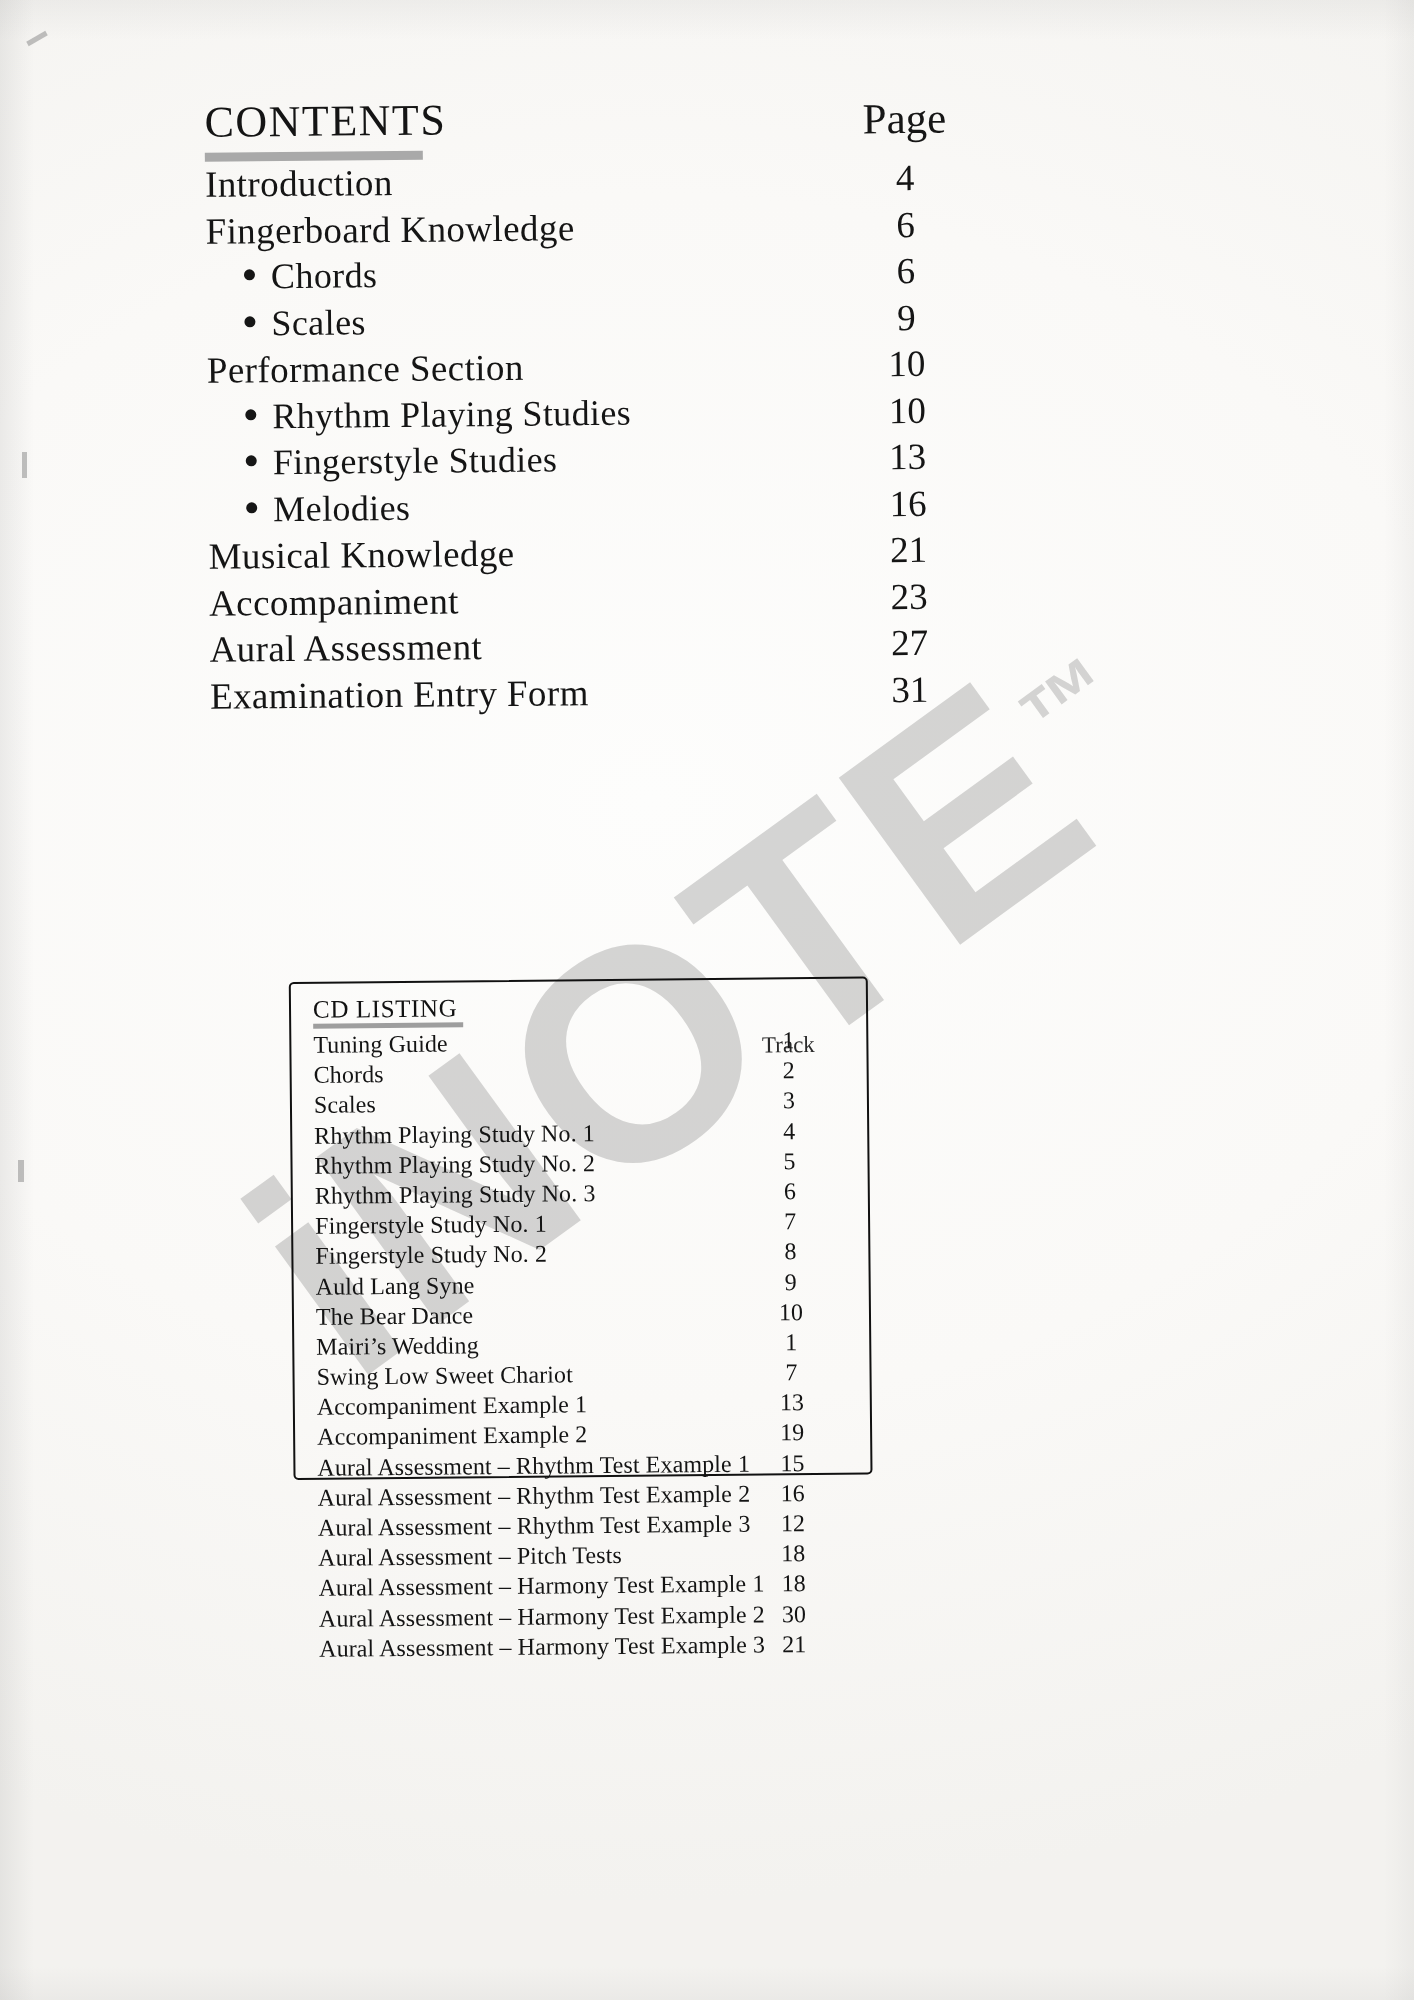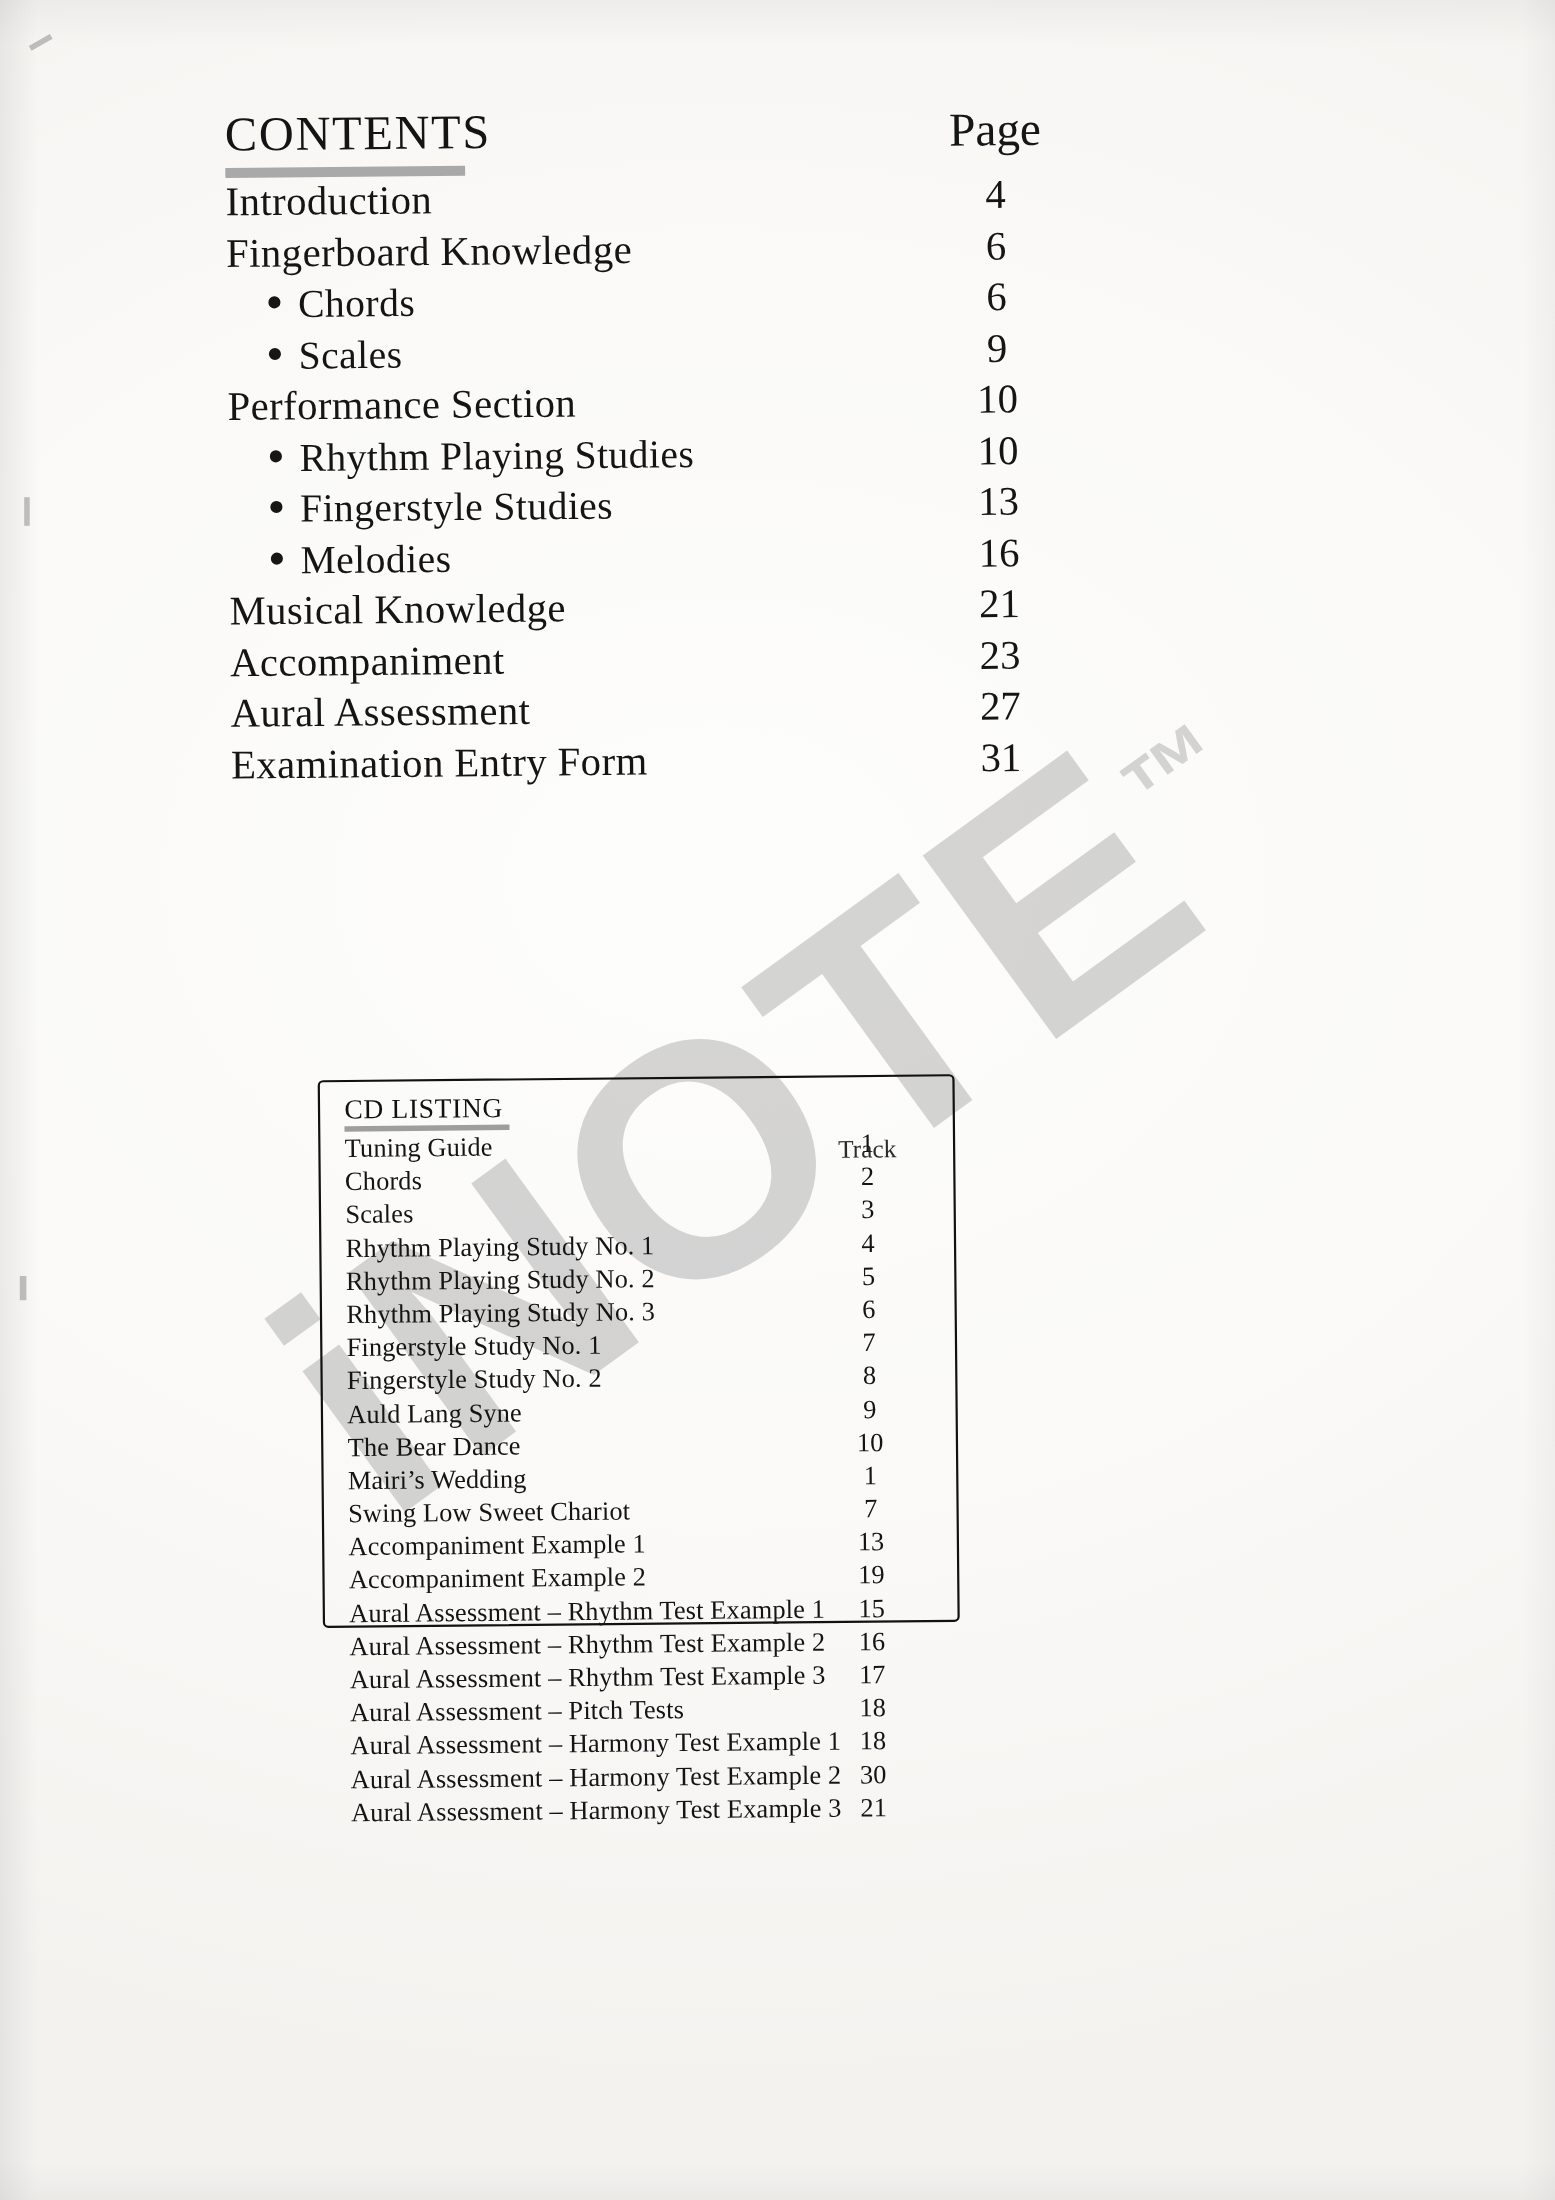--- a/index.html
+++ b/index.html
@@ -312,21 +312,21 @@
             <div class="cd-row"><span class="cd-label">Fingerstyle Study No. 1</span><span class="cd-track">7</span></div>
             <div class="cd-row"><span class="cd-label">Fingerstyle Study No. 2</span><span class="cd-track">8</span></div>
             <div class="cd-row"><span class="cd-label">Auld Lang Syne</span><span class="cd-track">9</span></div>
             <div class="cd-row"><span class="cd-label">The Bear Dance</span><span class="cd-track">10</span></div>
             <div class="cd-row"><span class="cd-label">Mairi’s Wedding</span><span class="cd-track">1</span></div>
             <div class="cd-row"><span class="cd-label">Swing Low Sweet Chariot</span><span class="cd-track">7</span></div>
             <div class="cd-row"><span class="cd-label">Accompaniment Example 1</span><span class="cd-track">13</span></div>
             <div class="cd-row"><span class="cd-label">Accompaniment Example 2</span><span class="cd-track">19</span></div>
             <div class="cd-row"><span class="cd-label">Aural Assessment – Rhythm Test Example 1</span><span class="cd-track">15</span></div>
             <div class="cd-row"><span class="cd-label">Aural Assessment – Rhythm Test Example 2</span><span class="cd-track">16</span></div>
-            <div class="cd-row"><span class="cd-label">Aural Assessment – Rhythm Test Example 3</span><span class="cd-track">17</span></div>
+            <div class="cd-row"><span class="cd-label">Aural Assessment – Rhythm Test Example 3</span><span class="cd-track">12</span></div>
             <div class="cd-row"><span class="cd-label">Aural Assessment – Pitch Tests</span><span class="cd-track">18</span></div>
             <div class="cd-row"><span class="cd-label">Aural Assessment – Harmony Test Example 1</span><span class="cd-track">18</span></div>
             <div class="cd-row"><span class="cd-label">Aural Assessment – Harmony Test Example 2</span><span class="cd-track">30</span></div>
             <div class="cd-row"><span class="cd-label">Aural Assessment – Harmony Test Example 3</span><span class="cd-track">21</span></div>
           </div>
       </div>
     </div>
 
   </div>
 </div>

